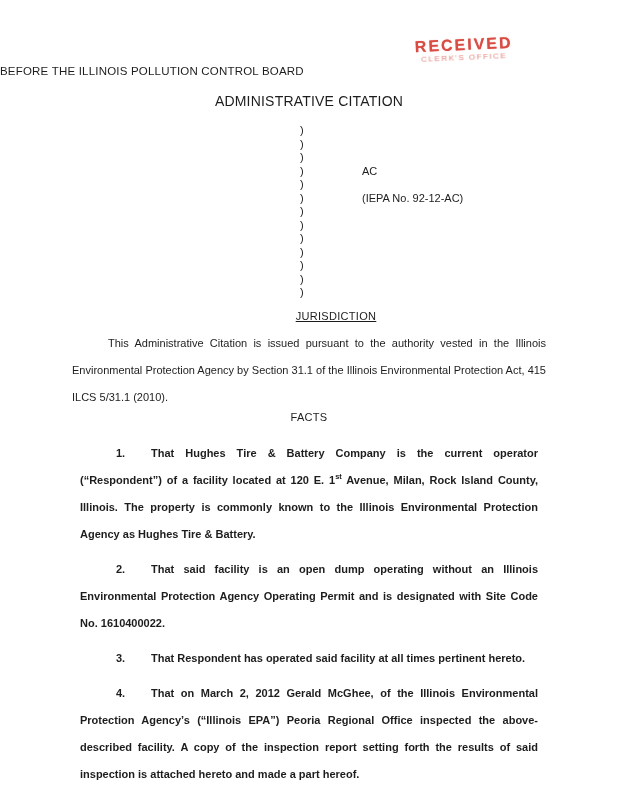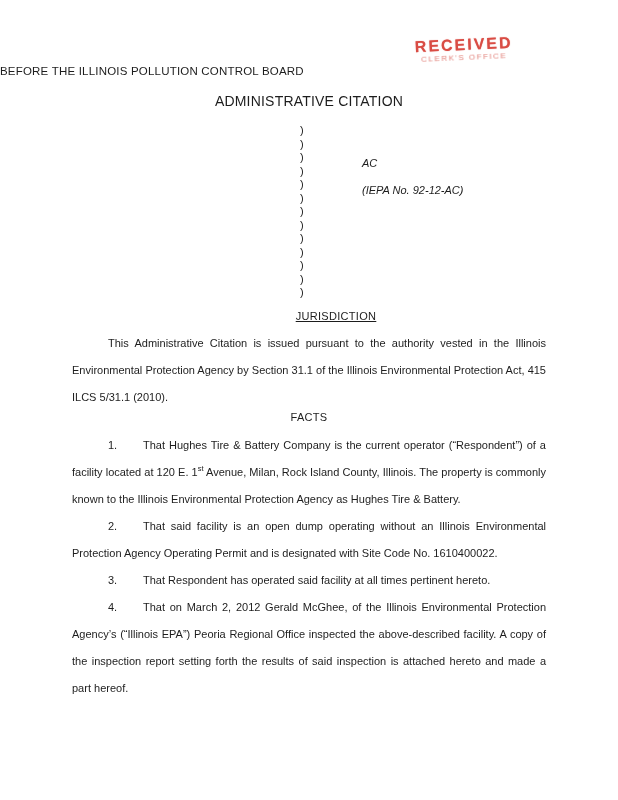--- a/index.html
+++ b/index.html
@@ -82,23 +82,22 @@
   }
   .caption .paren-col {
     position: absolute;
     left: 228px;
     top: 0;
     white-space: pre-line;
   }
   .caption .docket {
     position: absolute;
     left: 290px;
-    top: 33px;
+    top: 41px;
     white-space: pre-line;
-    font-style: italic;
   }
 
   .section-heading {
     position: absolute;
     left: 0;
     width: 100%;
     text-align: center;
     font-size: 11px;
     letter-spacing: 0.3px;
   }
@@ -115,23 +114,24 @@
     text-align: justify;
   }
   .p-jurisdiction {
     top: 330px;
     text-indent: 36px;
   }
   .facts-body {
     top: 432px;
   }
   .facts-body p {
-    margin: 0;
+    margin: 8px;
     text-indent: 36px;
     text-align: justify;
+    font-weight: bold;
   }
   .fact-num {
     display: inline-block;
     width: 35px;
     text-indent: 0;
   }
   sup.ord {
     font-size: 7.5px;
     line-height: 0;
     vertical-align: super;

